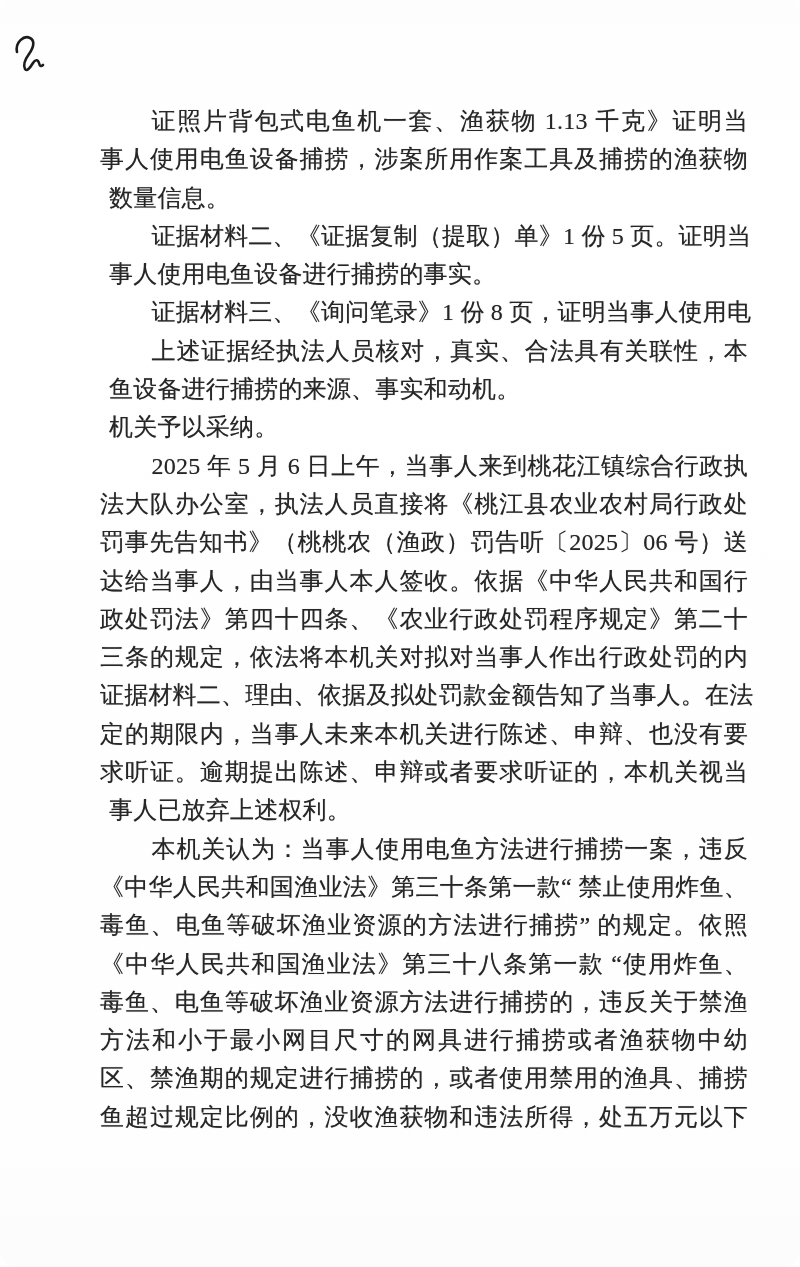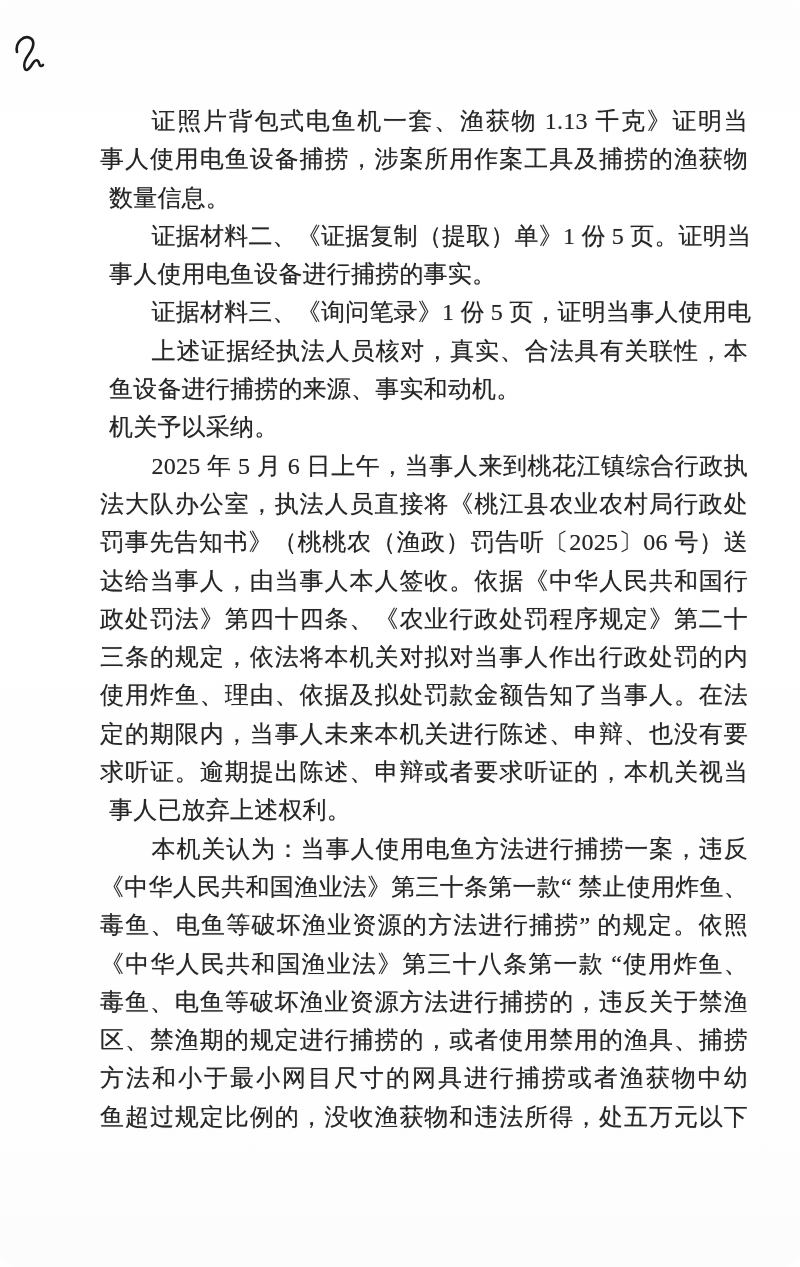--- a/index.html
+++ b/index.html
@@ -71,37 +71,37 @@
       <path d="M5,20 C3,10 12,3 18,6 C23,8.5 22,15 17,22 C13,27.5 11,33 13,37 C14.5,40 18,36 21,31 C23,27.5 26,27 27,31 C27.7,34 29,35 31,33"></path>
     </svg>
   </div>
 
   <div class="doc-body">
       <div class="line indent">证照片背包式电鱼机一套、渔获物 1.13 千克》证明当</div>
       <div class="line">事人使用电鱼设备捕捞，涉案所用作案工具及捕捞的渔获物</div>
       <div class="line short">数量信息。</div>
       <div class="line indent">证据材料二、《证据复制（提取）单》1 份 5 页。证明当</div>
       <div class="line short">事人使用电鱼设备进行捕捞的事实。</div>
-      <div class="line indent">证据材料三、《询问笔录》1 份 5 页，证明当事人使用电</div>
+      <div class="line indent">证据材料三、《询问笔录》1 份 8 页，证明当事人使用电</div>
       <div class="line indent">上述证据经执法人员核对，真实、合法具有关联性，本</div>
       <div class="line short">鱼设备进行捕捞的来源、事实和动机。</div>
       <div class="line short">机关予以采纳。</div>
       <div class="line indent">2025 年 5 月 6 日上午，当事人来到桃花江镇综合行政执</div>
       <div class="line">法大队办公室，执法人员直接将《桃江县农业农村局行政处</div>
       <div class="line">罚事先告知书》（桃桃农（渔政）罚告听〔2025〕06 号）送</div>
       <div class="line">达给当事人，由当事人本人签收。依据《中华人民共和国行</div>
       <div class="line">政处罚法》第四十四条、《农业行政处罚程序规定》第二十</div>
       <div class="line">三条的规定，依法将本机关对拟对当事人作出行政处罚的内</div>
-      <div class="line">使用炸鱼、理由、依据及拟处罚款金额告知了当事人。在法</div>
+      <div class="line">证据材料二、理由、依据及拟处罚款金额告知了当事人。在法</div>
       <div class="line">定的期限内，当事人未来本机关进行陈述、申辩、也没有要</div>
       <div class="line">求听证。逾期提出陈述、申辩或者要求听证的，本机关视当</div>
       <div class="line short">事人已放弃上述权利。</div>
       <div class="line indent">本机关认为：当事人使用电鱼方法进行捕捞一案，违反</div>
       <div class="line">《中华人民共和国渔业法》第三十条第一款“ 禁止使用炸鱼、</div>
       <div class="line">毒鱼、电鱼等破坏渔业资源的方法进行捕捞” 的规定。依照</div>
       <div class="line">《中华人民共和国渔业法》第三十八条第一款 “使用炸鱼、</div>
       <div class="line">毒鱼、电鱼等破坏渔业资源方法进行捕捞的，违反关于禁渔</div>
+      <div class="line">方法和小于最小网目尺寸的网具进行捕捞或者渔获物中幼</div>
       <div class="line">区、禁渔期的规定进行捕捞的，或者使用禁用的渔具、捕捞</div>
-      <div class="line">方法和小于最小网目尺寸的网具进行捕捞或者渔获物中幼</div>
       <div class="line">鱼超过规定比例的，没收渔获物和违法所得，处五万元以下</div>
     </div>
 
 </div>
 
 </body></html>

